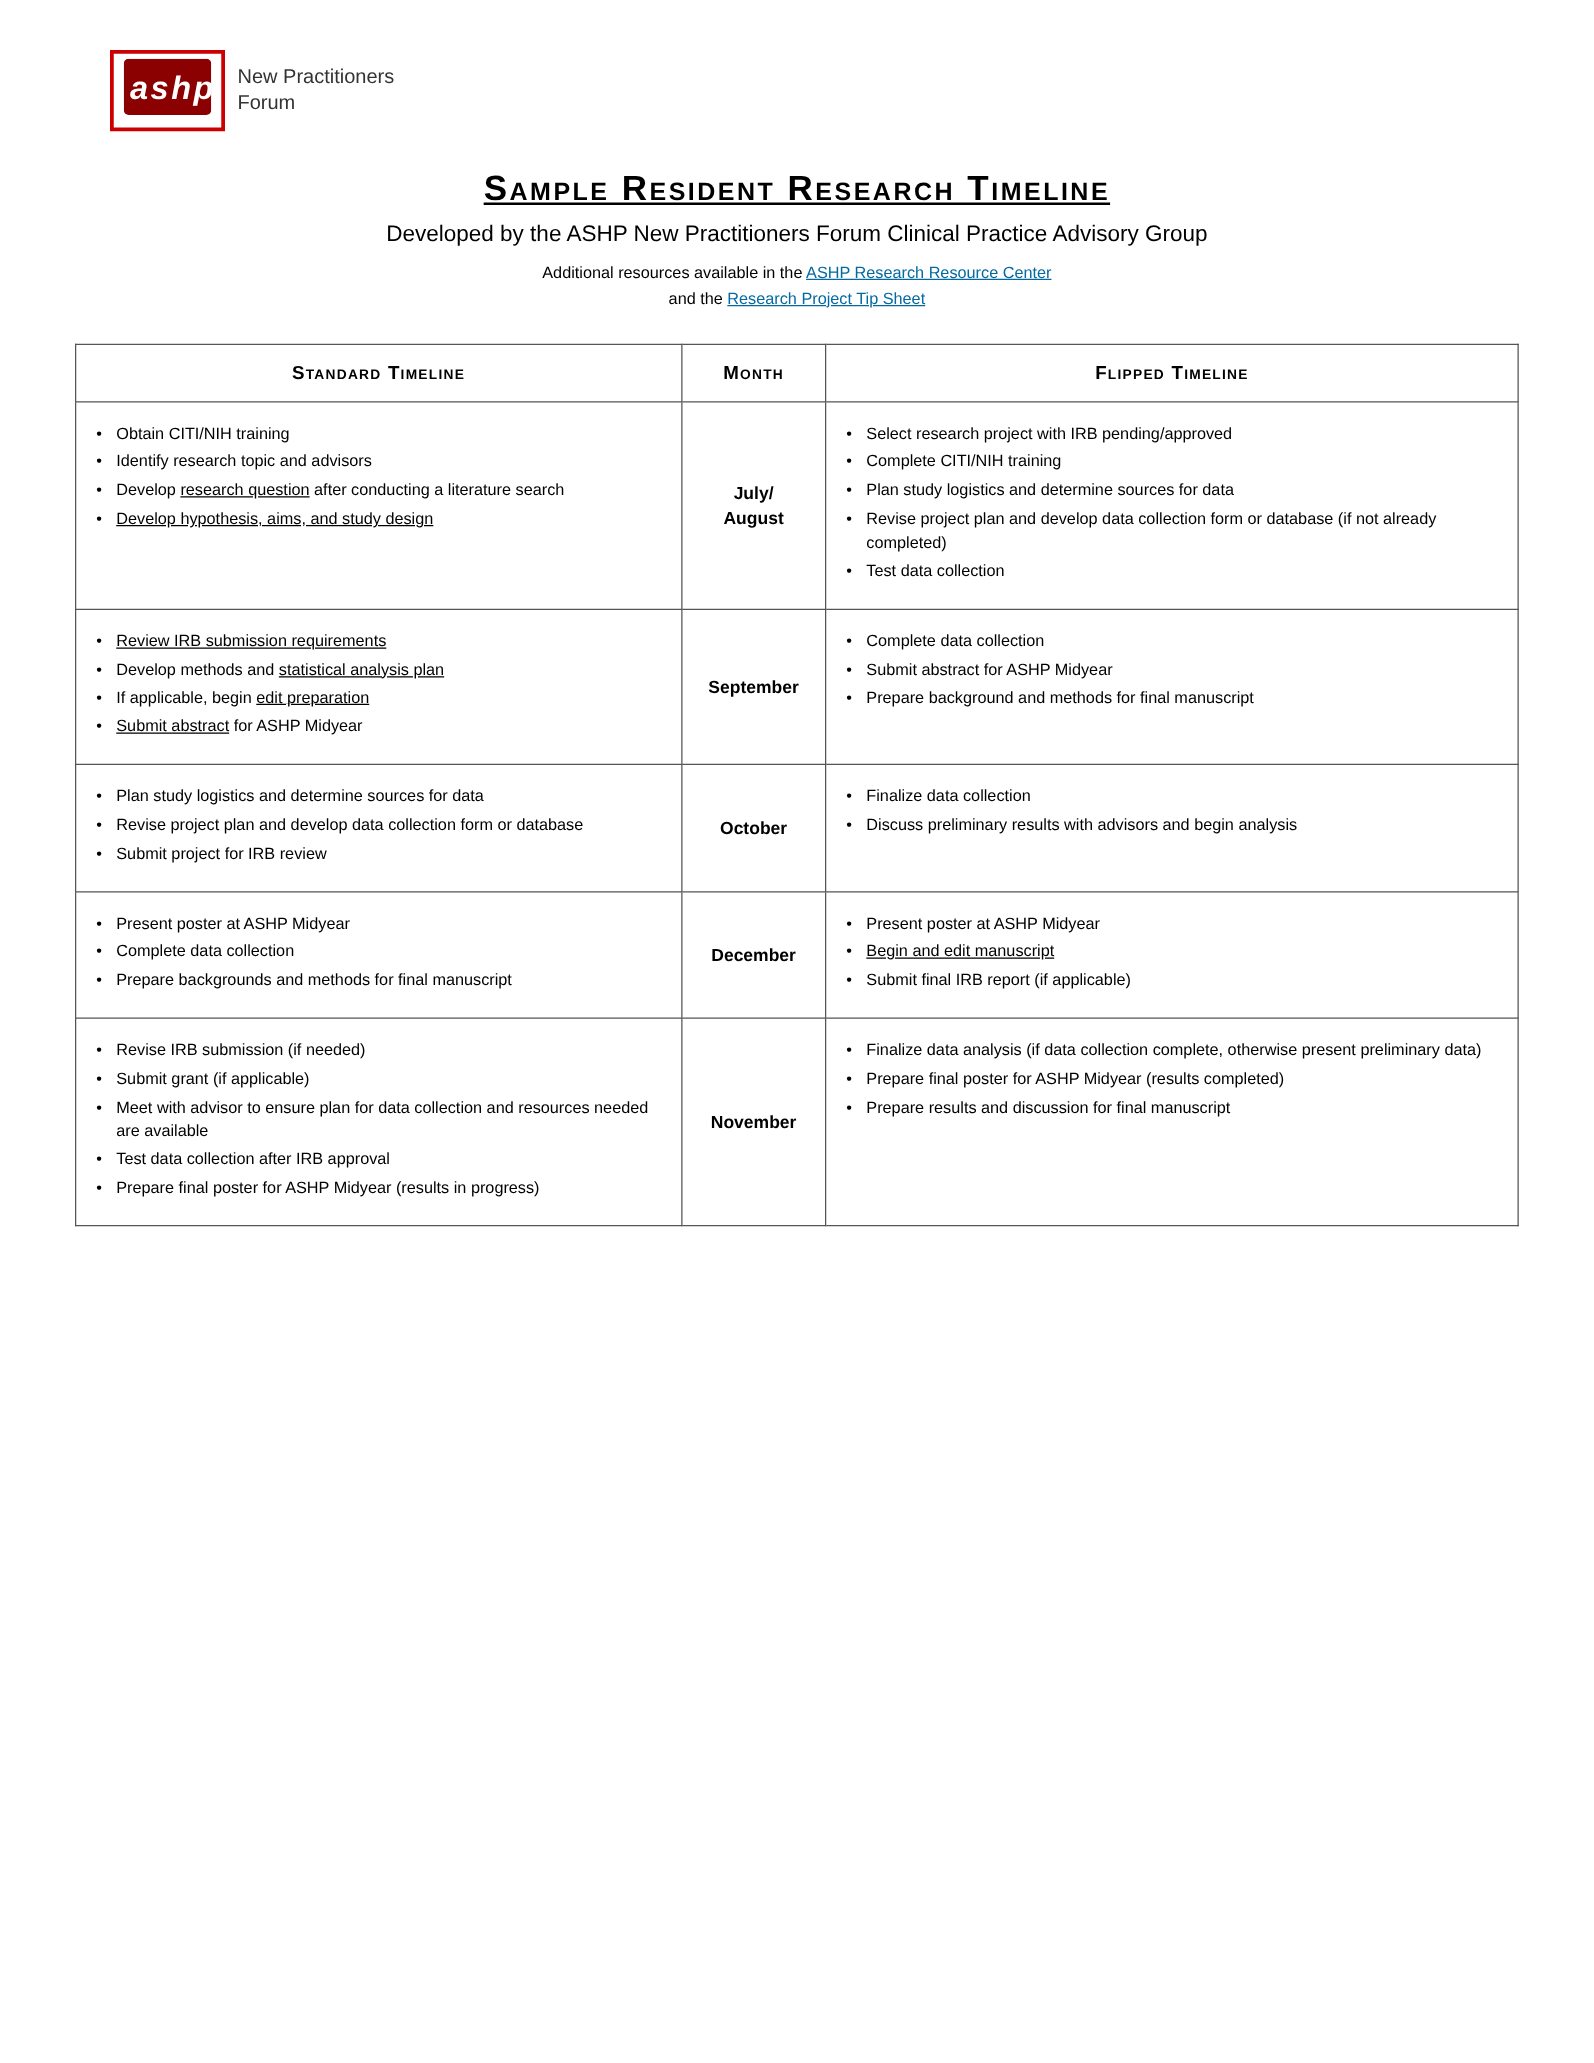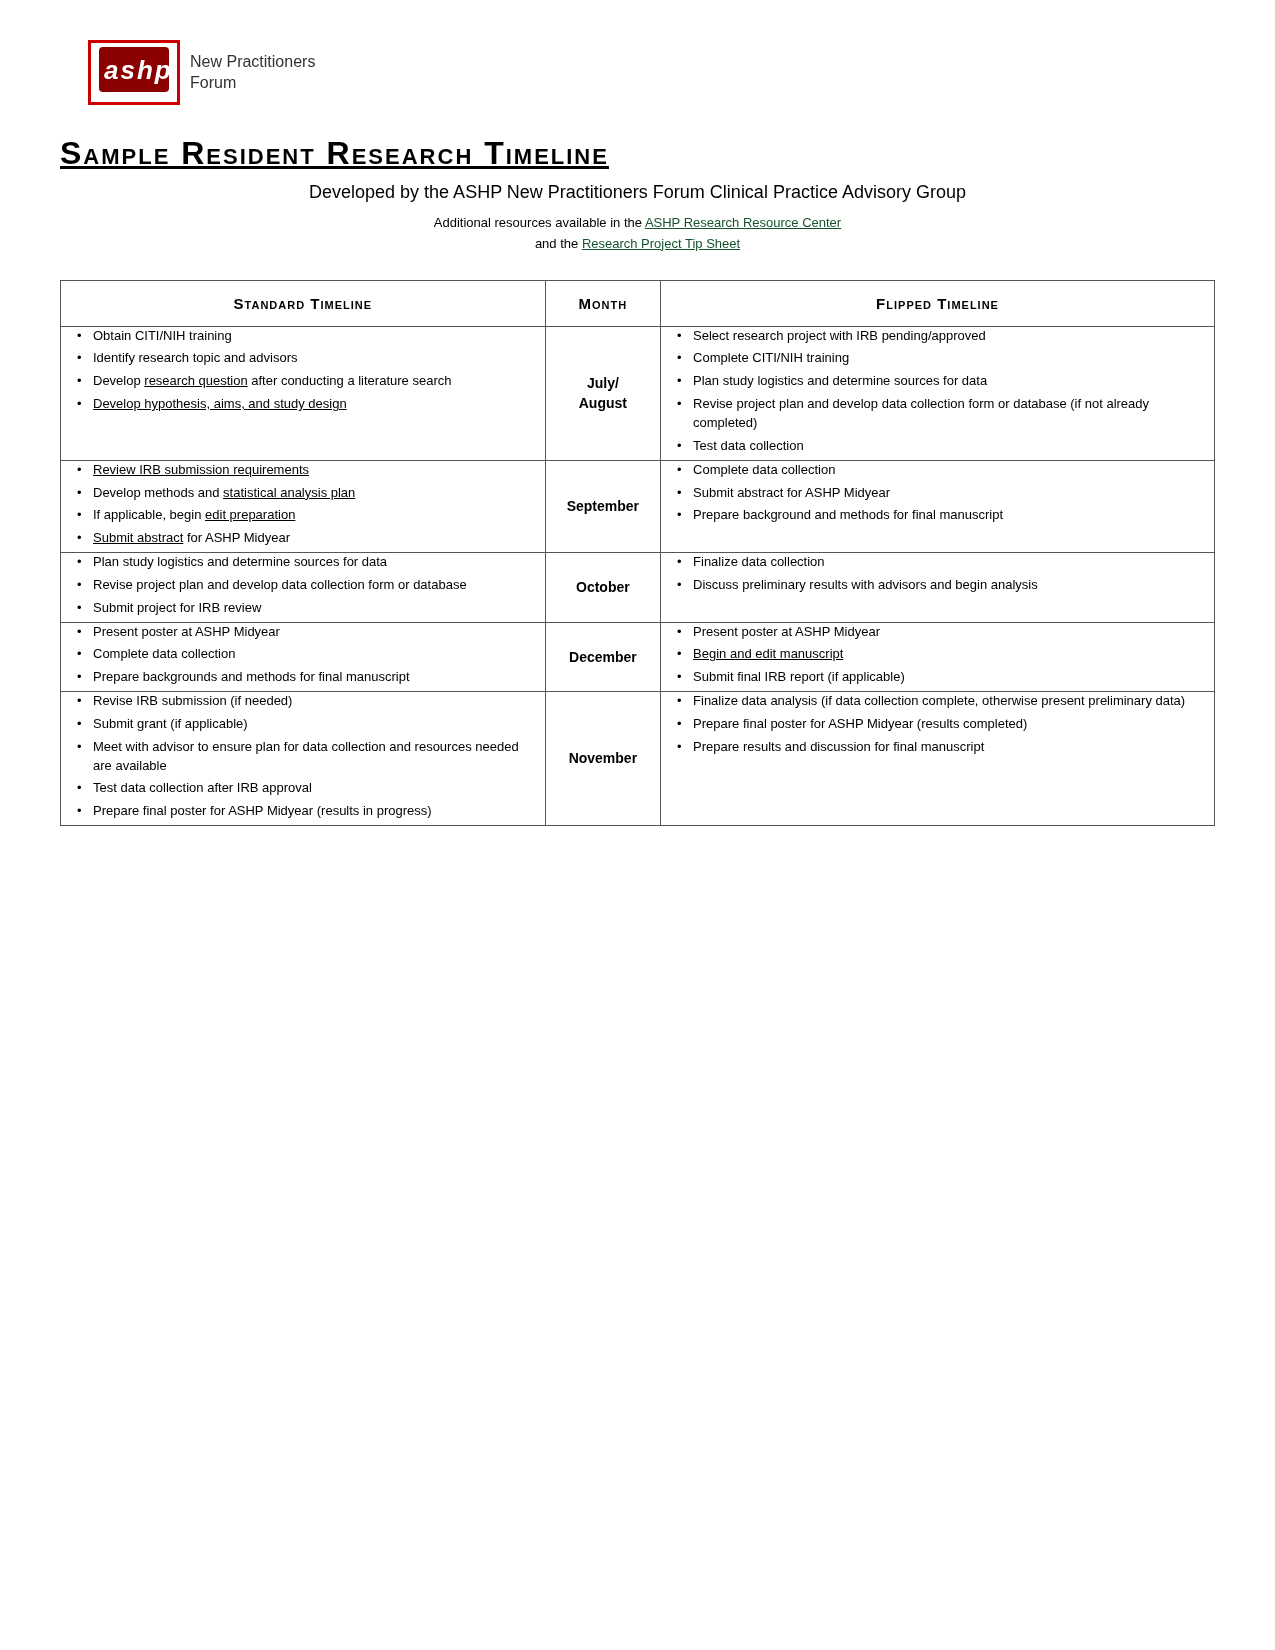--- a/index.html
+++ b/index.html
@@ -32,60 +32,60 @@
       letter-spacing: 2px;
       margin-right: 10px;
       font-style: italic;
     }
     .logo-text {
       font-size: 16px;
       line-height: 1.3;
       color: #333;
     }
     .page-title {
-      text-align: left;
-      font-size: 32px;
+      text-align: center;
+      font-size: 28px;
       font-weight: bold;
       font-variant: small-caps;
       letter-spacing: 2px;
       text-decoration: underline;
       margin-bottom: 10px;
     }
     .subtitle {
       text-align: center;
       font-size: 18px;
       margin-bottom: 10px;
     }
     .resources {
       text-align: center;
       font-size: 13px;
       margin-bottom: 25px;
       line-height: 1.6;
     }
     .resources a {
       text-decoration: underline;
-      color: #14532d;
+      color: #0369a1;
     }
     table {
       width: 100%;
       border-collapse: collapse;
       border: 1.5px solid #555;
     }
     th {
       font-variant: small-caps;
       font-size: 15px;
       font-weight: bold;
       text-align: center;
       padding: 14px 14px;
       border: 1.5px solid #555;
       background: #fff;
       letter-spacing: 1px;
     }
     td {
-      padding: 0 14px;
+      padding: 16px 14px;
       border: 1.5px solid #555;
       vertical-align: top;
       font-size: 13px;
       line-height: 1.45;
     }
     td.month-col {
       text-align: center;
       font-weight: bold;
       vertical-align: middle;
       font-size: 14px;

